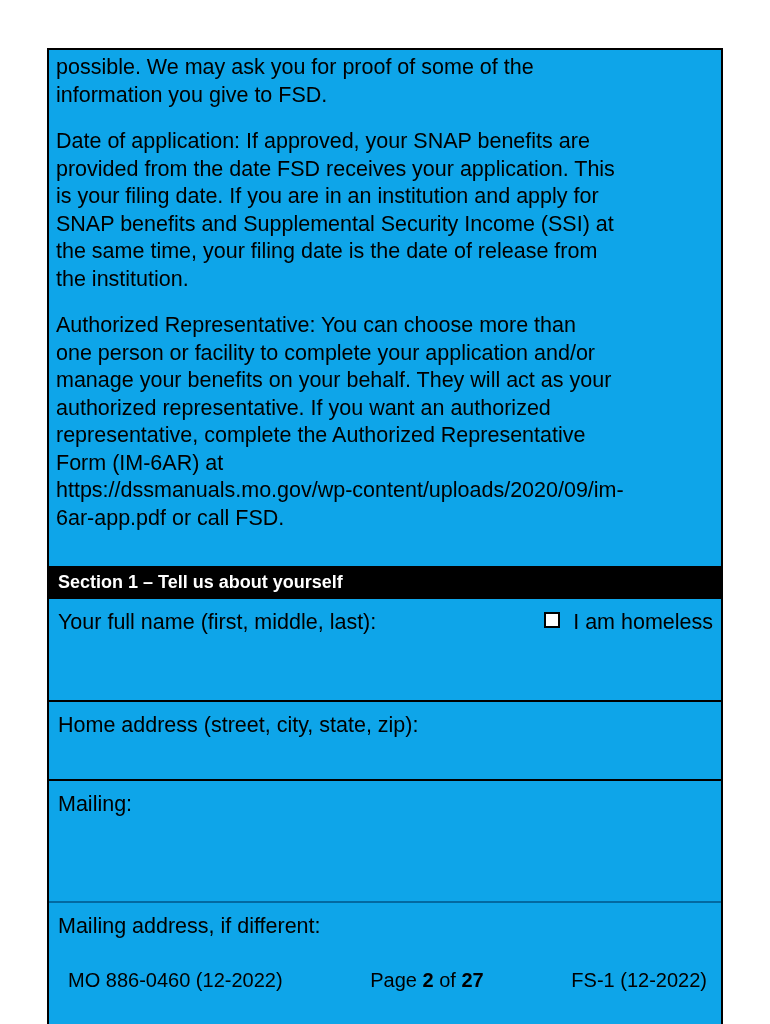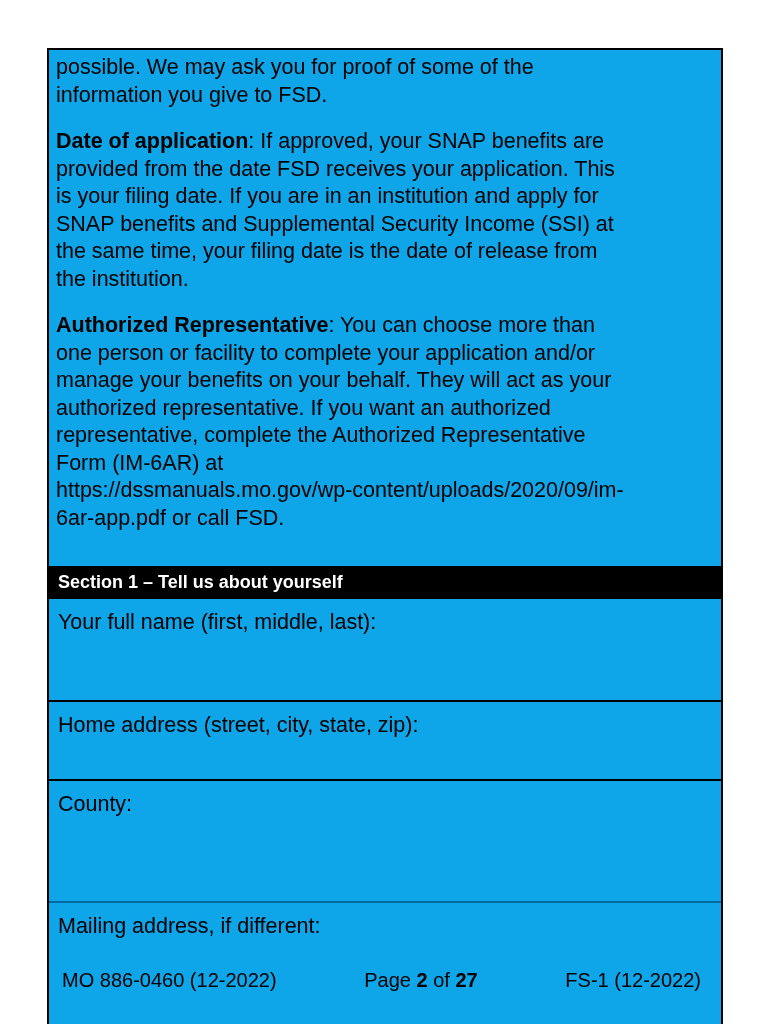--- a/index.html
+++ b/index.html
@@ -22,21 +22,21 @@
     height: 516px;
     padding: 4px 6px 0 7px;
     font-size: 21.5px;
     line-height: 27.5px;
     overflow: hidden;
   }
   .text-block p {
     margin: 0 0 19px 0;
   }
   .para-text { white-space: pre-line; }
-  .lead { font-weight: bold; white-space: pre-line; }
+  .lead { font-weight: normal; white-space: pre-line; }
   .section-bar {
     height: 33px;
     background: #000000;
     color: #ffffff;
     font-weight: bold;
     font-size: 18px;
     line-height: 33px;
     padding-left: 9px;
   }
   .field-row {
@@ -55,21 +55,21 @@
   }
   .checkbox {
     width: 16px; height: 16px;
     border: 2px solid #000000;
     margin: 3px 13px 0 0;
     background: #ffffff;
     flex: none;
   }
   .page-footer {
     position: absolute;
-    left: 47px; top: 968px;
+    left: 53px; top: 968px;
     width: 676px;
     display: flex;
     justify-content: space-between;
     align-items: baseline;
     padding: 0 22px 0 15px;
     font-size: 20px;
     line-height: 24px;
   }
   .b { font-weight: bold; }
 </style>
@@ -96,28 +96,32 @@
 https://dssmanuals.mo.gov/wp-content/uploads/2020/09/im-
 6ar-app.pdf or call FSD.</span></p>
   </div>
 
   <div class="section-bar">
     <span>Section 1 – Tell us about yourself</span>
   </div>
 
   <div class="field-row row-name">
     <span>Your full name (first, middle, last):</span>
+    <span class="checkbox-group">
+      <span class="checkbox"></span>
+      <span>I am homeless</span>
+    </span>
   </div>
 
   <div class="field-row row-home">
     <span>Home address (street, city, state, zip):</span>
   </div>
 
   <div class="field-row row-county">
-    <span>County:</span>
+    <span>Mailing:</span>
   </div>
 
   <div class="field-row row-mailing">
     <span>Mailing address, if different:</span>
   </div>
 
 </div>
 
 <div class="page-footer">
   <span>MO 886-0460 (12-2022)</span>

